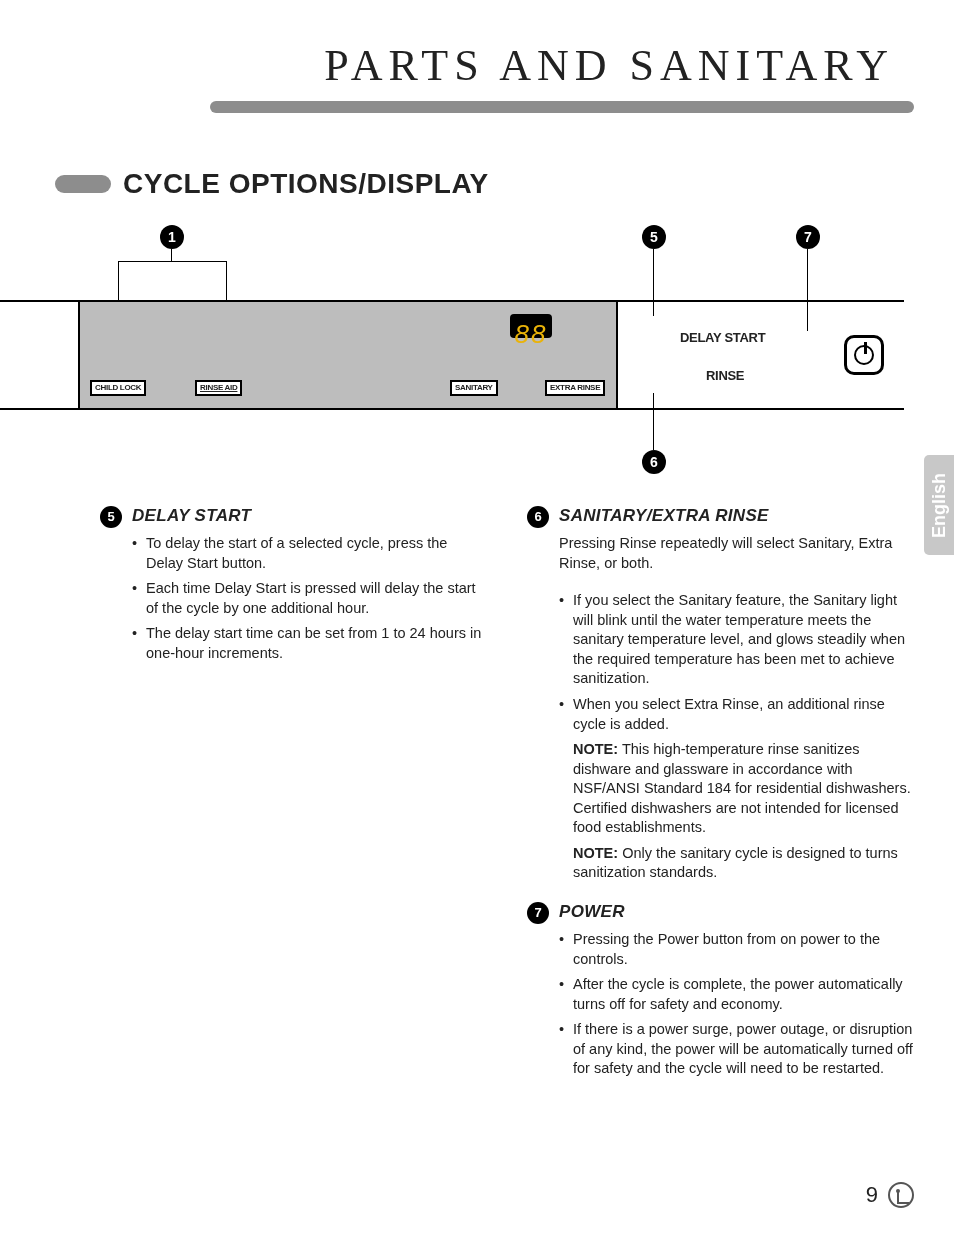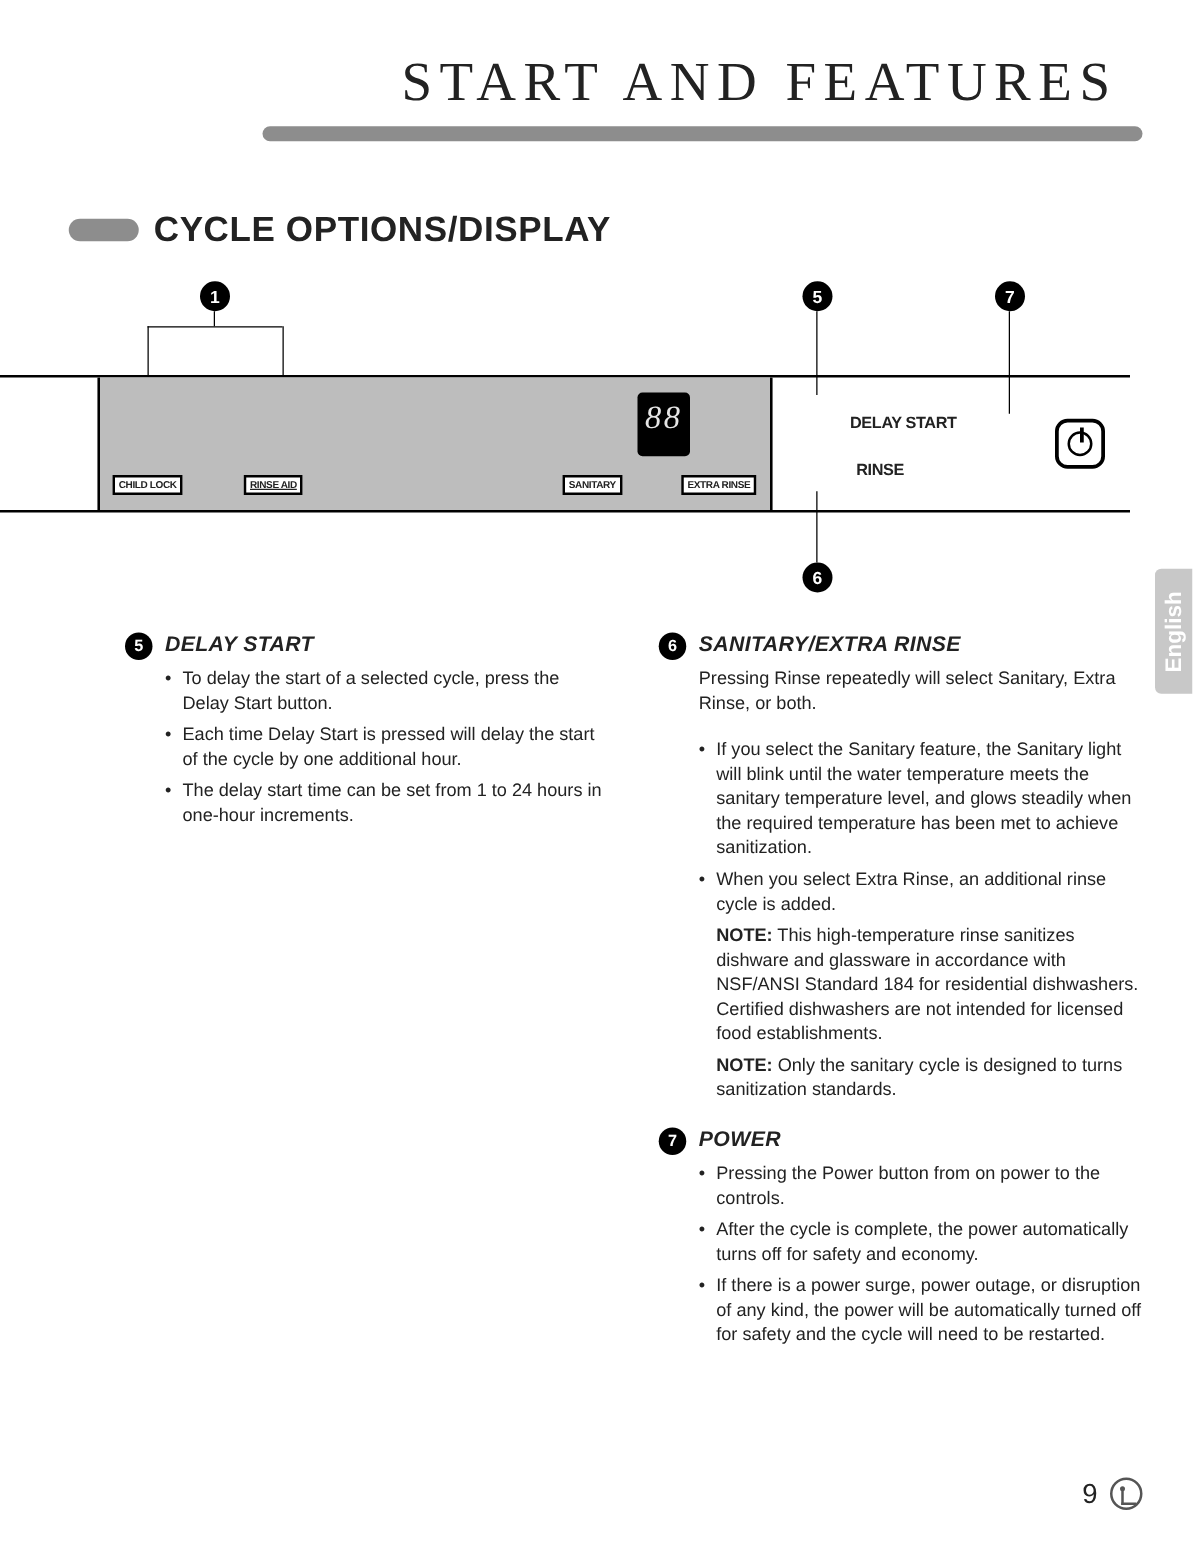--- a/index.html
+++ b/index.html
@@ -93,24 +93,24 @@
     font-family: Arial, sans-serif;
     font-weight: 700;
     font-size: 8px;
     padding: 2px 3px;
     letter-spacing: -0.3px;
     line-height: 1;
   }
   .seven-seg {
     position: absolute;
     top: 12px; left: 430px;
-    width: 42px; height: 51px;
+    width: 42px; height: 24px;
     background: #000;
-    color: #e5e5e5;
-    font-family: Liberation Serif, serif;
+    color: #eab308;
+    font-family: Liberation Sans, sans-serif;
     font-size: 26px;
     letter-spacing: 2px;
     text-align: center;
     line-height: 40px;
     border-radius: 4px;
     font-style: italic;
   }
   .btn-label {
     position: absolute;
     font-family: Arial, sans-serif;
@@ -209,21 +209,21 @@
     position:absolute;
     left:7px; top:6px;
     width:10px; height:12px;
     border-left:2px solid #555;
     border-bottom:2px solid #555;
   }
 </style>
 </head>
 <body>
 
-<div class="page-title">START AND FEATURES</div>
+<div class="page-title">PARTS AND SANITARY</div>
 <div class="title-rule"></div>
 
 <div class="section-row">
   <div class="section-pill"></div>
   <div class="section-heading">CYCLE OPTIONS/DISPLAY</div>
 </div>
 
 <div class="diagram">
 
   <div class="callout" style="top:0; left:160px;">1</div>
@@ -244,21 +244,21 @@
   <div class="panel-frame">
     <div class="panel-grey">
       <div class="ind-box" style="top:78px; left:10px;">CHILD LOCK</div>
       <div class="ind-box" style="top:78px; left:115px;text-decoration:underline;">RINSE AID</div>
       <div class="ind-box" style="top:78px; left:370px;">SANITARY</div>
       <div class="ind-box" style="top:78px; left:465px;">EXTRA RINSE</div>
       <div class="seven-seg">88</div>
     </div>
     <div class="panel-white">
       <div class="btn-label" style="top:28px; left:62px;">DELAY START</div>
-      <div class="btn-label" style="top:66px; left:67px;">RINSE</div>
+      <div class="btn-label" style="top:66px; left:88px;">RINSE</div>
       <div class="power-btn">
         <div class="ring"></div>
         <div class="stem"></div>
       </div>
     </div>
   </div>
 </div>
 
 <div class="body">
   <div class="col">

